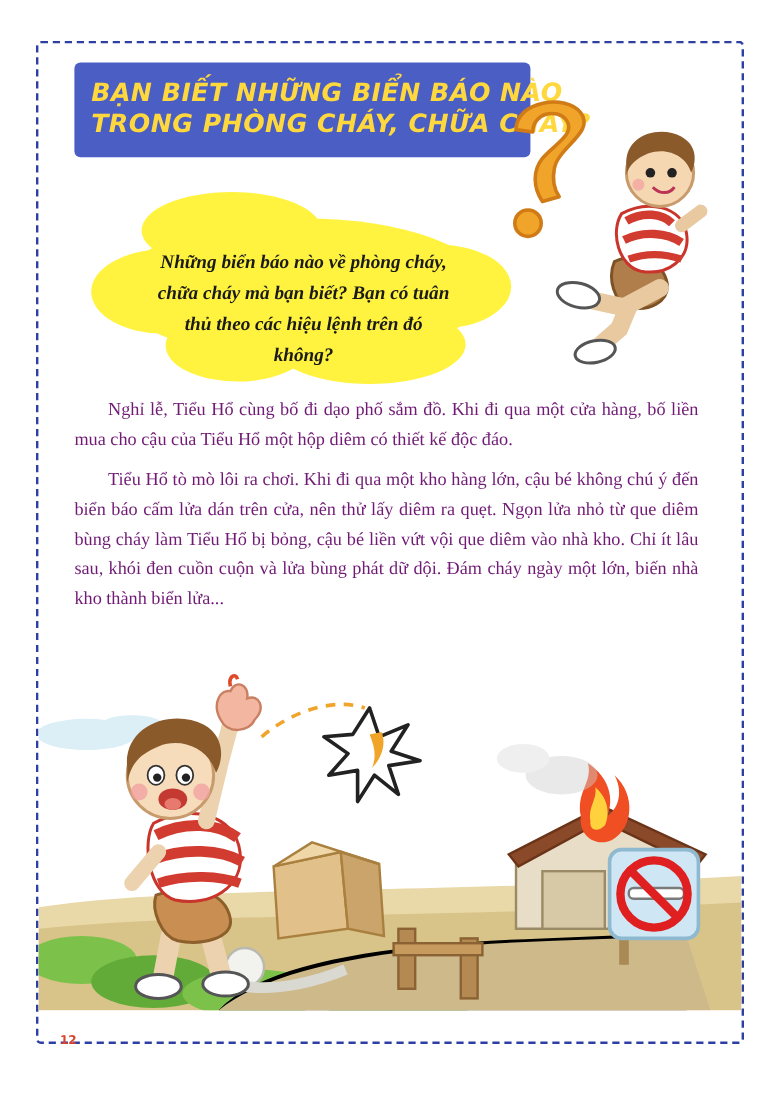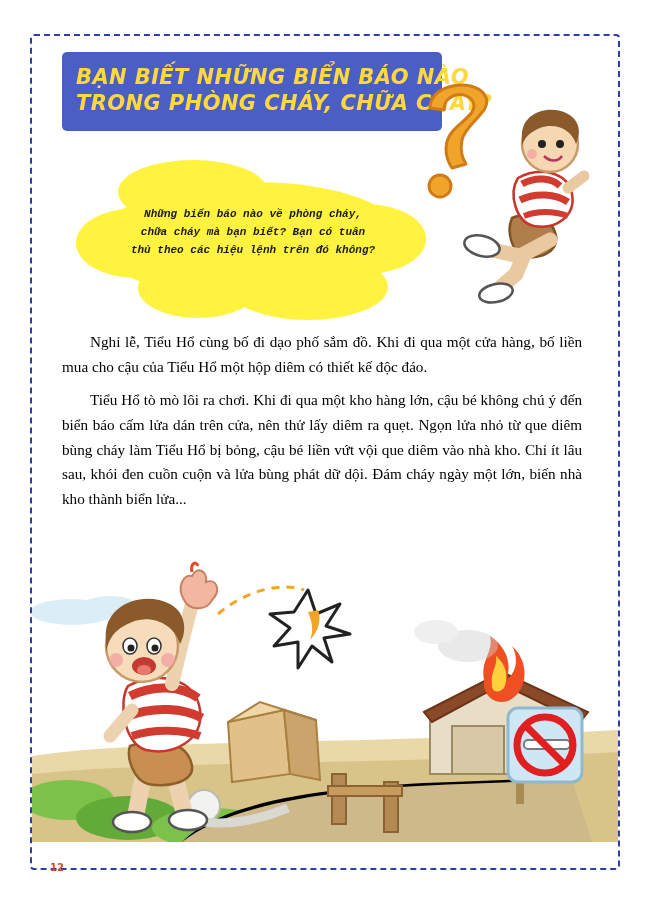--- a/index.html
+++ b/index.html
@@ -109,24 +109,24 @@
     border-radius: 50%;
     left: 22px;
     top: -2px;
     transform: rotate(-20deg);
   }
   .bubble-text {
     position: absolute;
     left: 30px;
     top: 24px;
     width: 250px;
-    font-family: Liberation Mono, monospace;
+    font-family: Liberation Serif, serif;
     font-weight: bold;
     font-style: italic;
-    font-size: 11px;
+    font-size: 16px;
     line-height: 1.62;
     color: #1a1a1a;
     text-align: center;
     z-index: 3;
   }
 
   
   .top-art {
     position: absolute;
     left: 400px;
@@ -137,21 +137,21 @@
 
   
   .body-copy {
     position: absolute;
     left: 62px;
     top: 330px;
     width: 520px;
     font-family: "Liberation Serif", serif;
     font-size: 15.2px;
     line-height: 1.62;
-    color: #000000;
+    color: #701a75;
     text-align: justify;
   }
   .body-copy p {
     margin: 0 0 9px 0;
     text-indent: 28px;
   }
 
   
   .bottom-art {
     position: absolute;

